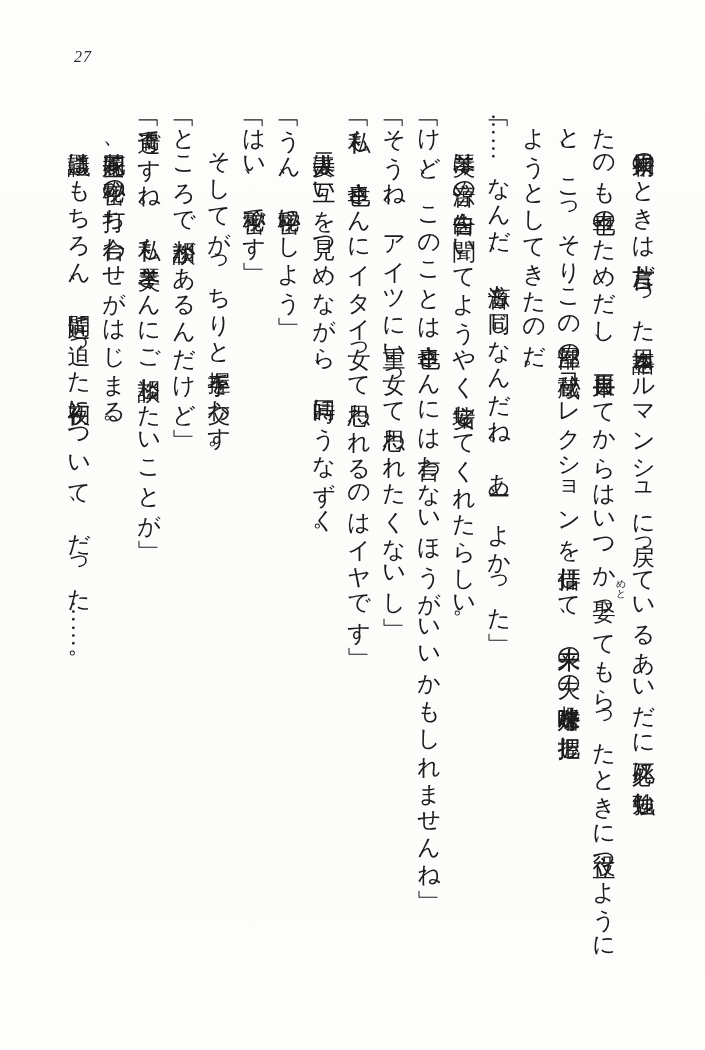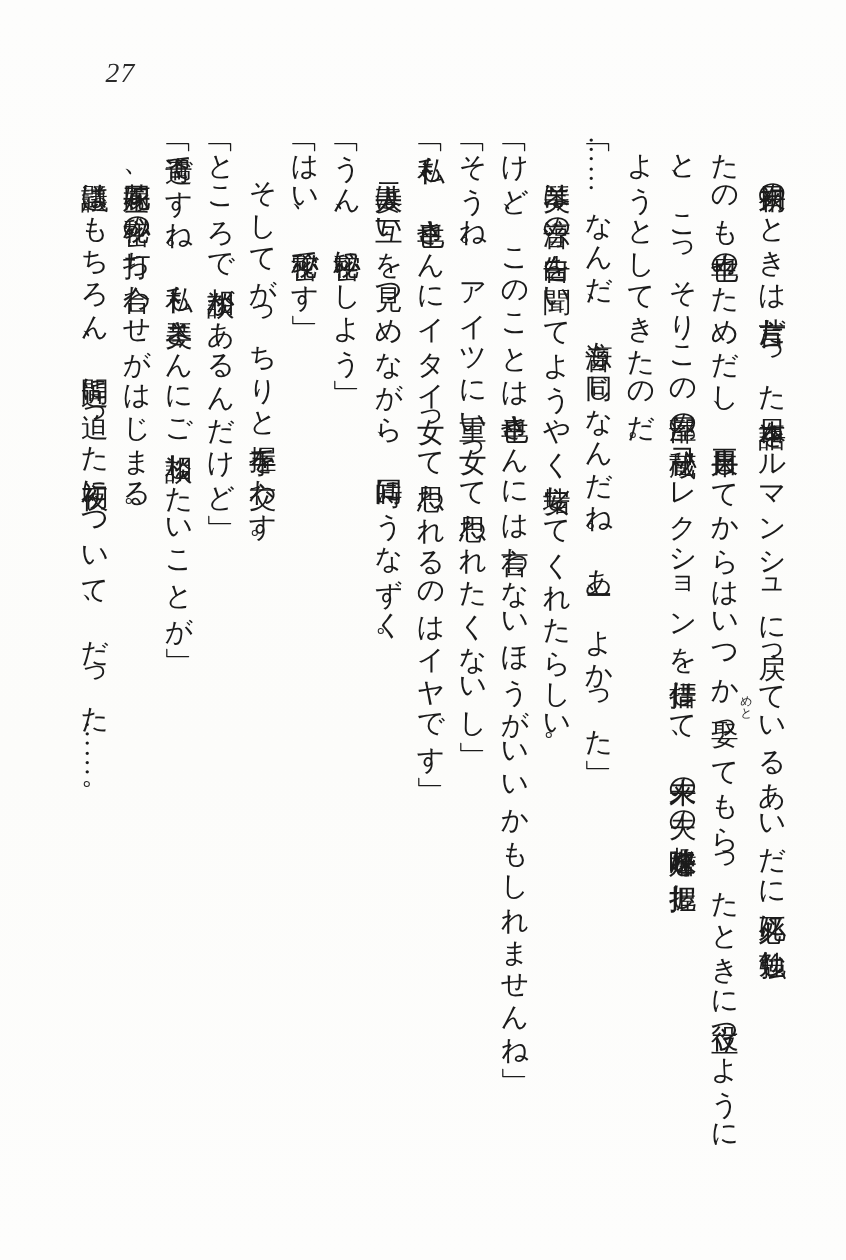--- a/index.html
+++ b/index.html
@@ -15,22 +15,22 @@
     font-family: "Liberation Serif", "DejaVu Serif", serif;
   }
   .book-page {
     position: absolute;
     inset: 0;
     background: linear-gradient(180deg, #fdfdfc 0%, #fcfcfa 60%, #fdfdfc 100%);
   }
   .page-number {
     position: absolute;
     top: 48px;
-    left: 88px;
-    font-size: 23px;
+    left: 74px;
+    font-size: 16px;
     font-style: italic;
     color: #2b2b2b;
     letter-spacing: 1px;
   }
   .text-block {
     position: absolute;
     top: 112px;
     right: 44px;
     height: 945px;
     writing-mode: vertical-rl;

